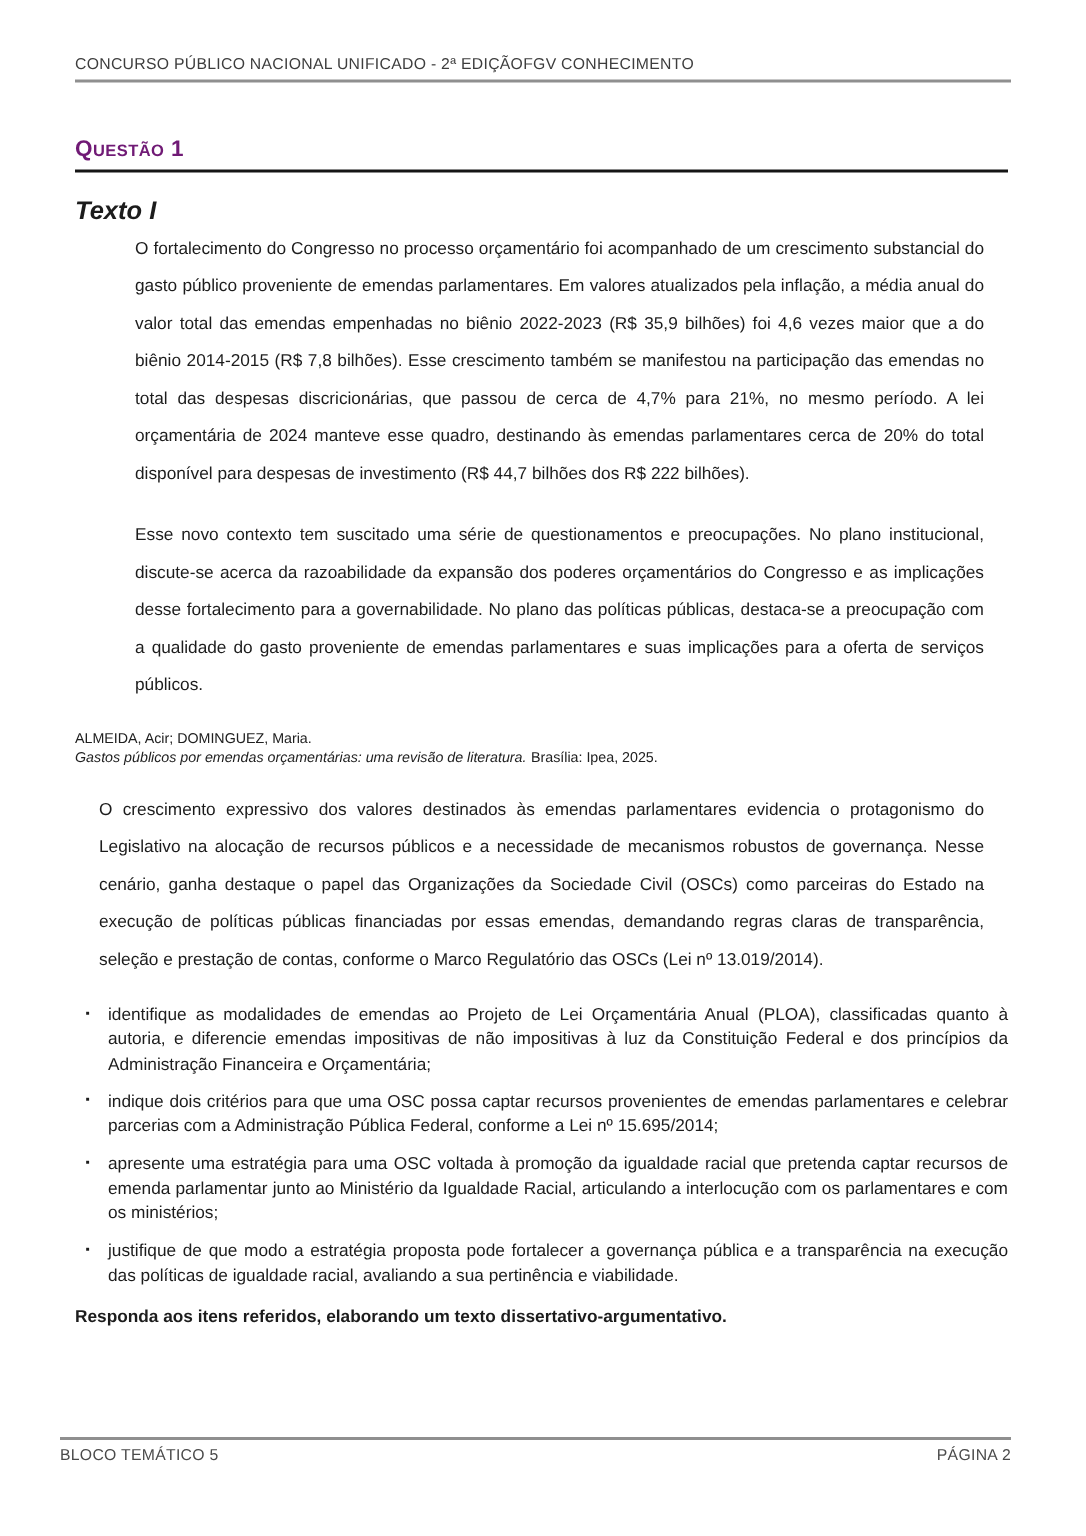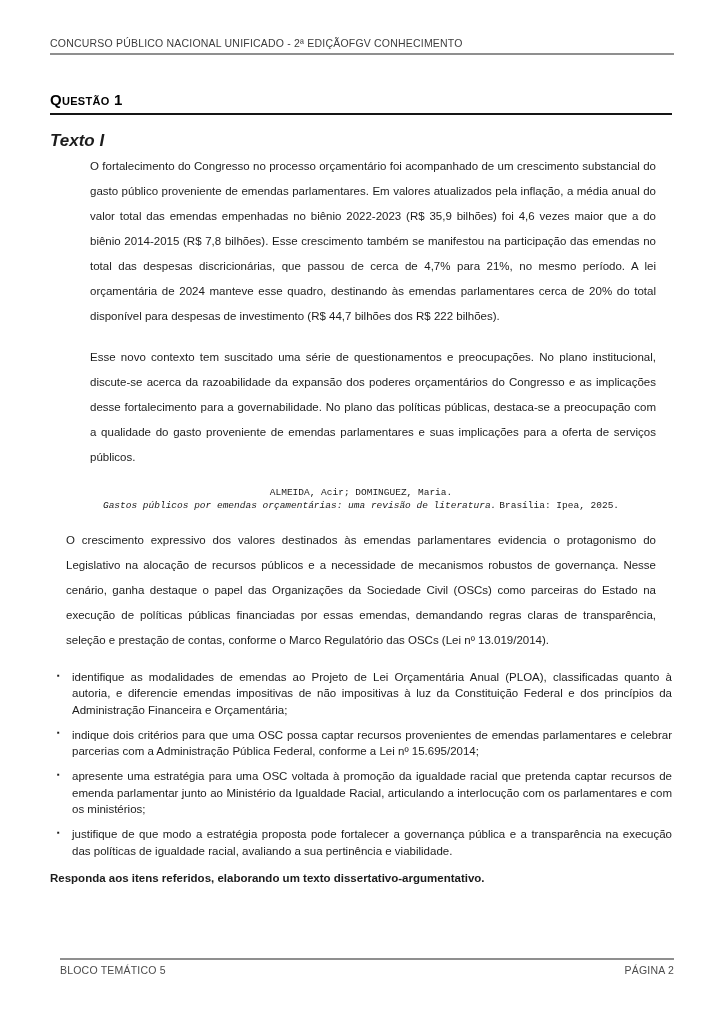--- a/index.html
+++ b/index.html
@@ -17,32 +17,32 @@
   .page-header {
     position: absolute; top: 37px; left: 50px; right: 50px;
     display: flex; align-items: flex-end;
     font-size: 10.5px; color: #3d3d3d; letter-spacing: 0.2px;
     padding-bottom: 4px;
     border-bottom: 2px solid #8f8f8f;
   }
 
   
   .page-footer {
-    position: absolute; top: 958px; left: 60px; right: 50px;
+    position: absolute; top: 958px; left: 40px; right: 50px;
     display: flex; justify-content: space-between;
     font-size: 10.5px; color: #4a4a4a; letter-spacing: 0.2px;
     padding-top: 4px;
     border-top: 2px solid #8f8f8f;
   }
 
   
   .content { position: absolute; top: 91px; left: 50px; right: 52px; }
 
   .question-title {
-    font-size: 15px; font-weight: bold; color: #000000;
+    font-size: 15px; font-weight: bold; color: #701a75;
     font-variant: small-caps; letter-spacing: 0.3px;
     padding-bottom: 5px;
     border-bottom: 2.5px solid #151515;
   }
 
   .texto-label {
     margin-top: 16px;
     font-size: 17px; font-weight: bold; font-style: italic;
   }
 
@@ -52,21 +52,21 @@
     margin: 16px;
     font-size: 11.5px; line-height: 25px;
     text-align: justify;
   }
   .texto-body p.body-text:first-child { margin-top: 3px; }
   .texto-body p.body-text + p.body-text { margin-top: 5px; }
 
   .citation {
     margin-top: 2px;
     font-size: 9.5px; line-height: 13px;
-    text-align: center; color: #202020; font-family: Liberation Mono, monospace;
+    text-align: left; color: #202020;
   }
   .citation .work-title { font-style: italic; }
   .citation .publication { margin-left: 3px; }
 
   .commentary { margin-top: 16px; }
   .intro { margin-top: 13px; }
 
   ul.bullet-list { list-style: none; margin: 10px 0 0 0; padding: 0; }
   ul.bullet-list li {
     position: relative;

